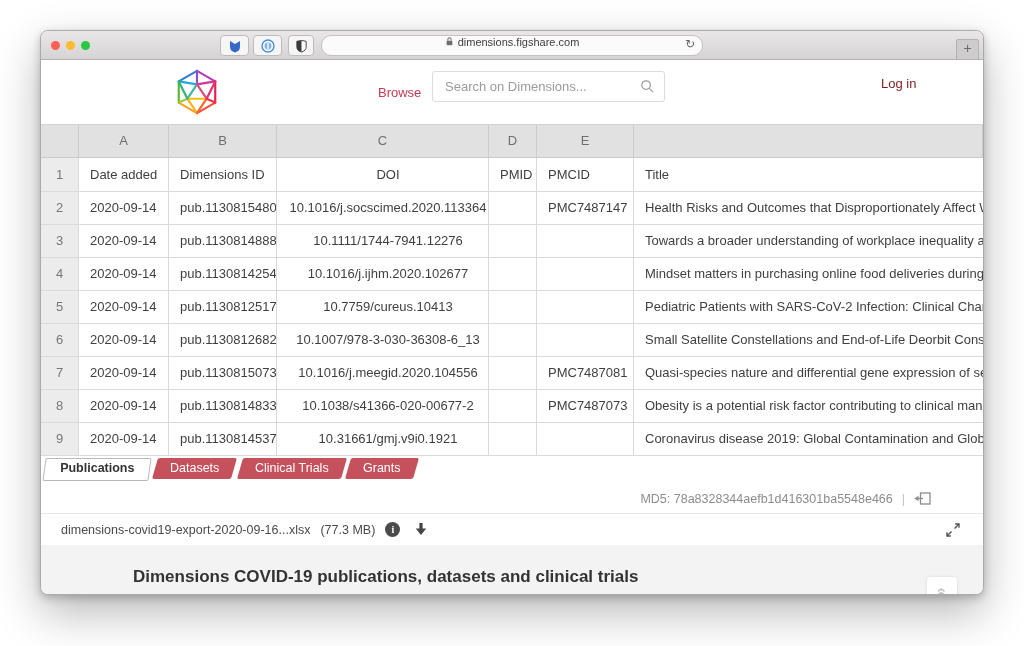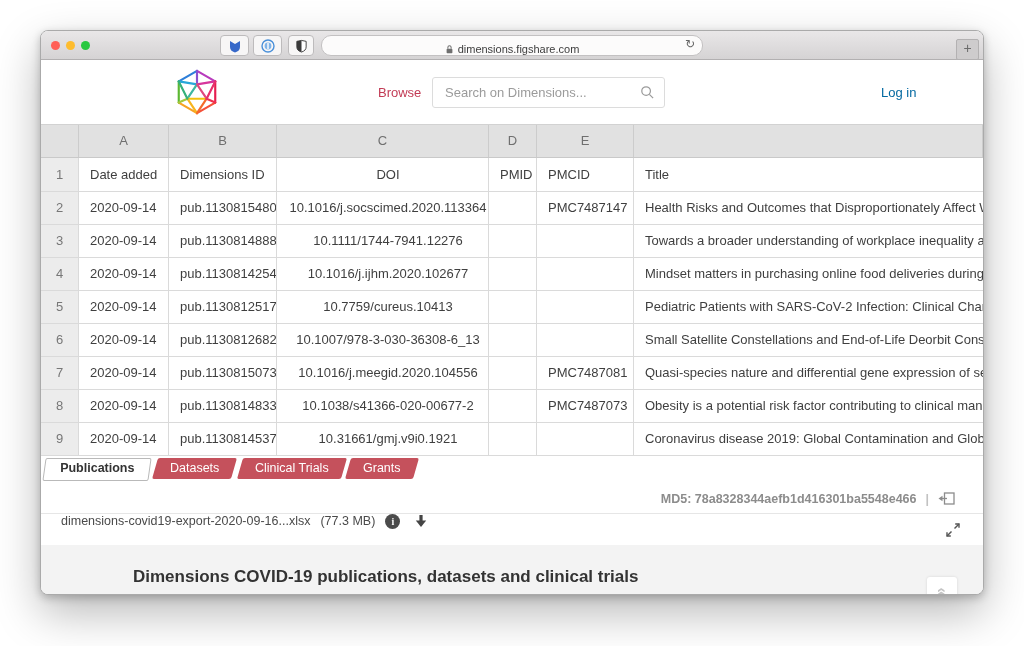--- a/index.html
+++ b/index.html
@@ -24,50 +24,50 @@
   .lights{position:absolute;left:10px;top:9.5px;display:flex;gap:6px;}
   .light{width:9px;height:9px;border-radius:50%;}
   .ext-btn{
     position:absolute;top:4px;width:27px;height:19px;background:#f7f6f6;
     border:1px solid #bdbbbc;border-radius:4px;
     display:flex;align-items:center;justify-content:center;
   }
   .urlbar{
     position:absolute;left:280px;top:4px;width:380px;height:19px;
     background:#fcfbfb;border:1px solid #c3c1c2;border-radius:10px;
-    display:flex;align-items:flex-end;justify-content:center;
+    display:flex;align-items:flex-start;justify-content:center;
     font-size:11px;color:#3d3d3d;
   }
   .urlbar .lock{margin-right:4px;display:inline-flex;}
   .refresh{
     position:absolute;right:7px;top:1px;font-size:12px;color:#666;cursor:default;
   }
   .newtab{
     position:absolute;right:4px;top:8px;width:21px;height:19px;
     background:#cecccd;border:1px solid #b3b1b2;border-radius:2px;
     color:#6b6b6b;font-size:14px;line-height:17px;text-align:center;
   }
   
   .site-header{position:relative;height:64px;background:#fff;margin-left:34px;}
   .logo{position:absolute;left:98px;top:8px;width:48px;height:48px;}
   .browse{
     position:absolute;left:303px;top:25px;font-size:13px;color:#c23b55;
   }
   .searchbox{
-    position:absolute;left:357px;top:17px;width:231px;height:29px;
+    position:absolute;left:357px;top:11px;width:231px;height:29px;
     border:1px solid #dcdcdc;border-radius:3px;background:#fff;
   }
   .searchbox input{
     width:100%;height:100%;border:none;outline:none;background:transparent;
     font-family:"Liberation Sans","DejaVu Sans",sans-serif;
     font-size:13px;color:#555;padding:0 30px 0 12px;box-sizing:border-box;
   }
   .searchbox input::placeholder{color:#9b9b9b;}
   .search-ic{position:absolute;right:9px;top:7px;}
-  .login{position:absolute;left:806px;top:25px;font-size:13px;color:#0369a1;}
+  .login{position:absolute;left:806px;top:16px;font-size:13px;color:#7f1d1d;}
   
   .sheet{border-top:1px solid #d2d2d2;}
   .trow{display:flex;height:32px;line-height:32px;border-bottom:1px solid #dadada;background:#fff;}
   .trow.letters{height:32px;line-height:32px;background:#e1e1e1;border-bottom:1px solid #c9c9c9;}
   .trow.labels{height:33px;line-height:33px;}
   .c{border-right:1px solid #dadada;box-sizing:border-box;flex:0 0 auto;
      font-size:13px;color:#3f3f3f;padding-left:11px;
      white-space:nowrap;overflow:hidden;}
   .letters .c{color:#6f6f6f;text-align:center;padding-left:0;border-right:1px solid #cccccc;}
   .c0{width:38px;text-align:center;padding-left:0;background:#ececec;color:#777;}
@@ -88,26 +88,26 @@
   .stab .lbl{display:inline-block;transform:skewX(16deg);}
   .stab.active{
     background:#fff;color:#333;font-weight:bold;
     border:1px solid #b9b9b9;line-height:19px;margin-left:3px;
     transform:skewX(-8deg);
   }
   .stab.active .lbl{transform:skewX(8deg);}
   
   .md5row{
     height:29px;display:flex;align-items:center;justify-content:flex-end;
-    padding-right:28px;font-size:12.5px;color:#8c8c8c;gap:9px;background:#fff;font-weight:bold;
+    padding-right:52px;font-size:12.5px;color:#8c8c8c;gap:9px;background:#fff;
   }
   .md5row .pipe{color:#c2c2c2;}
   .filerow{
     position:relative;height:31px;border-top:1px solid #e6e6e6;background:#fff;
-    display:flex;align-items:flex-start;padding-left:20px;gap:10px;
+    display:flex;align-items:center;padding-left:20px;gap:10px;
     font-size:12.5px;color:#4a4a4a;
   }
   .info-ic{
     width:15px;height:15px;border-radius:50%;background:#4b4b4b;color:#fff;
     font-size:10px;font-weight:bold;text-align:center;line-height:15px;
     font-family:"Liberation Serif","DejaVu Serif",serif;
   }
   .expand-ic{position:absolute;right:22px;top:8px;}
   
   .footerband{

